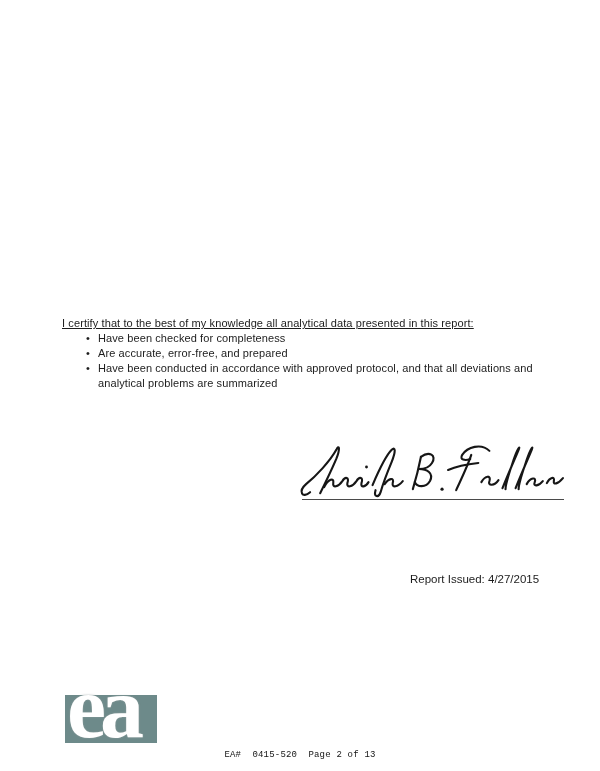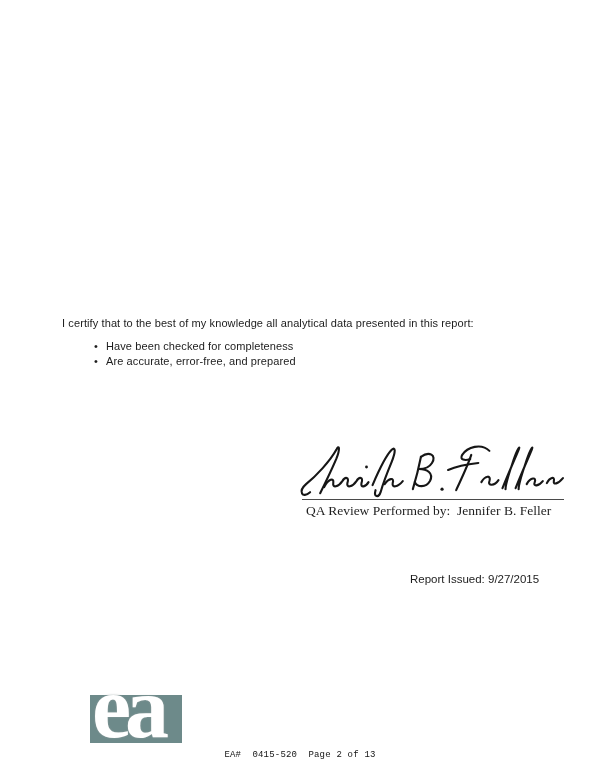--- a/index.html
+++ b/index.html
@@ -18,23 +18,23 @@
   .cert-block {
     position: absolute;
     left: 62px;
     top: 316px;
     width: 486px;
     font-size: 11px;
     line-height: 15px;
     color: #1c1c1c;
     letter-spacing: 0.1px;
   }
-  .cert-line { white-space: pre-wrap; }
+  .cert-line { white-space: pre-wrap; text-decoration: underline; }
   .cert-block ul {
-    margin: 8px;
+    margin: 0;
     padding: 0 0 0 36px;
     list-style: none;
   }
   .cert-block li {
     position: relative;
     white-space: pre-line;
   }
   .cert-block li::before {
     content: "\2022";
     position: absolute;
@@ -127,20 +127,22 @@
 </head>
 <body>
 
 <div class="page">
 
   <div class="cert-block">
     <div class="cert-line">I certify that to the best of my knowledge all analytical data presented in this report:</div>
     <ul>
       <li>Have been checked for completeness</li>
       <li>Are accurate, error-free, and prepared</li>
+      <li>Have been conducted in accordance with approved protocol, and that all deviations and
+analytical problems are summarized</li>
     </ul>
   </div>
 
   <svg class="signature-svg" viewBox="0 0 270 62" role="img" aria-label="Jennifer B. Feller">
 
     <path class="sig-stroke" d="M 12 55 C 4 62, 0 54, 8 47 C 18 39, 32 24, 38 13 C 41 7, 42 12, 38 22 C 32 36, 26 48, 22 56"></path>
 
     <path class="sig-stroke" d="M 26 50 C 30 42, 36 40, 35 46 C 34 51, 40 50, 44 44 C 47 39, 51 40, 49 46 C 48 51, 54 50, 58 44 C 61 39, 65 40, 63 46 C 62 51, 67 50, 70 45"></path>
     <circle cx="68" cy="30" r="1.4" fill="#161616"></circle>
 
@@ -160,23 +162,22 @@
 
     <path class="sig-stroke" d="M 203 51 C 209 36, 216 20, 219 13 C 221 8, 218 11, 214 23 C 210 35, 206 46, 206 52"></path>
     <path class="sig-stroke" d="M 216 51 C 222 36, 229 20, 232 13 C 234 8, 231 11, 227 23 C 223 35, 219 46, 219 52"></path>
 
     <path class="sig-stroke" d="M 227 47 C 231 40, 237 40, 235 45 C 233 50, 239 49, 243 44"></path>
     <path class="sig-stroke" d="M 247 46 C 250 40, 255 39, 254 44 C 253 48, 258 47, 263 41"></path>
   </svg>
 
   <div class="signature-rule"></div>
 
-  <div class="qa-line">QA Review Performed by:  Jennifer B. Feller</div>
 
-  <div class="report-issued">Report Issued: 9/27/2015</div>
+  <div class="report-issued">Report Issued: 4/27/2015</div>
 
-  <div class="logo-box" style="background-color: rgb(109, 138, 138); margin-left: 25px;">
+  <div class="logo-box" style="background-color: rgb(109, 138, 138);">
     <span class="logo-text">ea</span>
   </div>
 
   <div class="footer">EA#  0415-520  Page 2 of 13</div>
 
 </div>
 
 </body></html>

